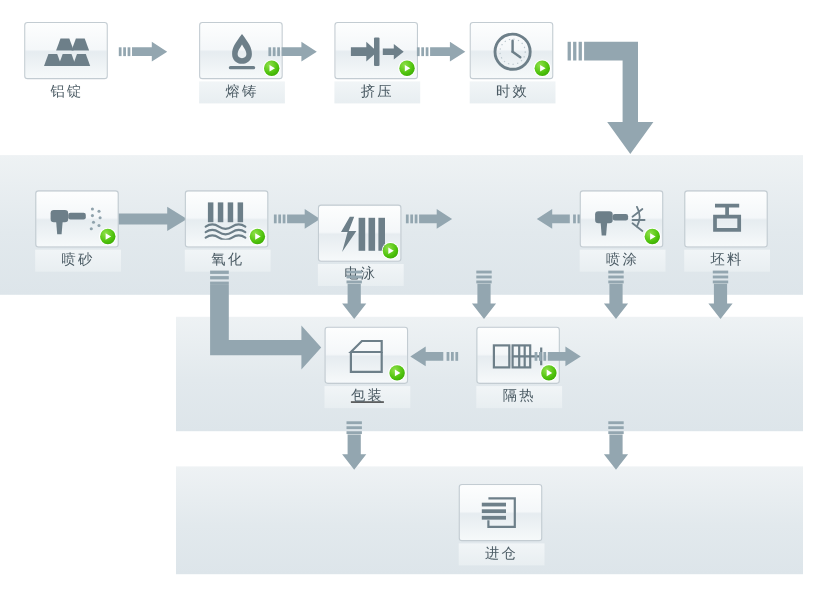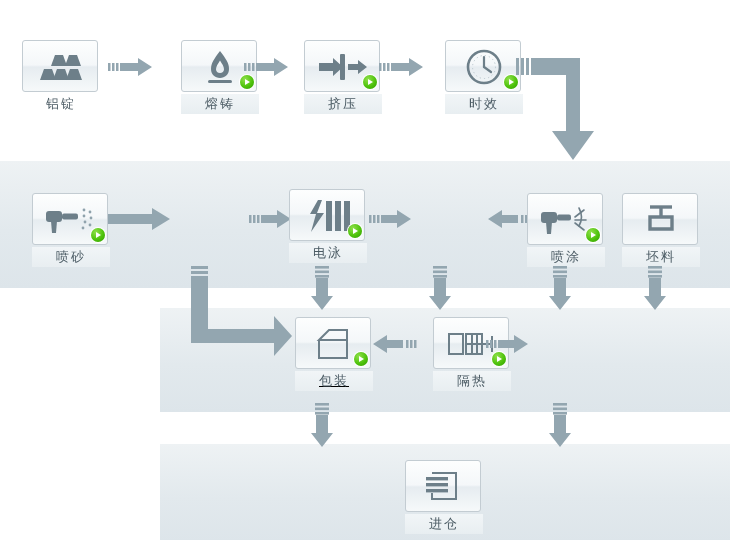--- a/index.html
+++ b/index.html
@@ -2,21 +2,21 @@
 <html><head>
 <meta charset="utf-8">
 <style>
   html,body{margin:0;padding:0;}
   body{
     width:747px;height:540px;
     background:#ffffff;
     font-family:"DejaVu Sans","Liberation Sans",sans-serif;
     overflow:hidden;
   }
-  #stage{position:relative;width:747px;height:396px;margin-top:20px;}
+  #stage{position:relative;width:747px;height:396px;}
 
   
   .band{
     position:absolute;
     background:linear-gradient(180deg,#eef2f4 0%,#e2e9ed 55%,#dde5ea 100%);
   }
 
   
   .node{position:absolute;width:78px;}
   .node .box{
@@ -148,21 +148,21 @@
     <svg width="44" height="18" viewBox="0 0 44 18">
       <g class="ar">
         <rect x="0" y="5" width="2.5" height="8"></rect>
         <rect x="4" y="5" width="2.5" height="8"></rect>
         <rect x="8" y="5" width="2.5" height="8"></rect>
         <path d="M12 5 L30 5 L30 0 L44 9 L30 18 L30 13 L12 13 Z"></path>
       </g>
     </svg>
   </div>
 
-  <div class="node" style="left:445px;top:20px;">
+  <div class="node" style="left:427px;top:20px;">
     <div class="box">
       <div class="glyph">
         <svg width="40" height="40" viewBox="0 0 40 40">
           <g>
             <circle cx="20" cy="20" r="16" fill="none" stroke="#6d7f89" stroke-width="2.6"></circle>
             <circle cx="20" cy="20" r="11.5" fill="none" stroke="#b9c5cc" stroke-width="1" stroke-dasharray="1.2 3"></circle>
             <path d="M20 20 L20 10" stroke="#6d7f89" stroke-width="2.2" stroke-linecap="round"></path>
             <path d="M20 20 L27 25" stroke="#6d7f89" stroke-width="2.2" stroke-linecap="round"></path>
           </g>
         </svg>
@@ -207,33 +207,54 @@
     </div>
     <div class="label">喷砂</div>
   </div>
 
   <div class="conn" style="left:108px;top:188px;">
     <svg width="62" height="22" viewBox="0 0 62 22">
       <path class="ar" d="M0 6 L44 6 L44 0 L62 11 L44 22 L44 16 L0 16 Z"></path>
     </svg>
   </div>
 
+  <div class="node" style="left:168px;top:173px;">
+    <div class="box">
+      <div class="glyph">
+        <svg width="46" height="36" viewBox="0 0 46 36">
+          <g fill="#6d7f89">
+            <rect x="5" y="2" width="5" height="18"></rect>
+            <rect x="14" y="2" width="5" height="18"></rect>
+            <rect x="23" y="2" width="5" height="18"></rect>
+            <rect x="32" y="2" width="5" height="18"></rect>
+          </g>
+          <g fill="none" stroke="#6d7f89" stroke-width="2" stroke-linecap="round">
+            <path d="M3 24 Q9 20 15 24 T27 24 T39 24"></path>
+            <path d="M3 29 Q9 25 15 29 T27 29 T39 29"></path>
+            <path d="M3 34 Q9 30 15 34 T27 34 T39 34"></path>
+          </g>
+        </svg>
+      </div>
+      <div class="badge"></div>
+    </div>
+    <div class="label">氧化</div>
+  </div>
 
   <div class="conn" style="left:249px;top:190px;">
     <svg width="42" height="18" viewBox="0 0 42 18">
       <g class="ar">
         <rect x="0" y="5" width="2.5" height="8"></rect>
         <rect x="4" y="5" width="2.5" height="8"></rect>
         <rect x="8" y="5" width="2.5" height="8"></rect>
         <path d="M12 5 L28 5 L28 0 L42 9 L28 18 L28 13 L12 13 Z"></path>
       </g>
     </svg>
   </div>
 
-  <div class="node" style="left:289px;top:169px;">
+  <div class="node" style="left:289px;top:186px;">
     <div class="box">
       <div class="glyph">
         <svg width="48" height="34" viewBox="0 0 48 34">
           <g fill="#6d7f89">
             <path d="M14 1 L6 15 L12 15 L7 33 L20 14 L13 14 L18 1 Z"></path>
             <rect x="22" y="2" width="6" height="30"></rect>
             <rect x="31" y="2" width="6" height="30"></rect>
             <rect x="40" y="2" width="6" height="30"></rect>
           </g>
         </svg>
@@ -431,21 +452,21 @@
     <svg width="22" height="44" viewBox="0 0 22 44">
       <g class="ar">
         <rect x="4" y="0" width="14" height="2.6"></rect>
         <rect x="4" y="4.5" width="14" height="2.6"></rect>
         <rect x="4" y="9" width="14" height="2.6"></rect>
         <path d="M5 12 L17 12 L17 30 L22 30 L11 44 L0 30 L5 30 Z"></path>
       </g>
     </svg>
   </div>
 
-  <div class="node" style="left:405px;top:440px;">
+  <div class="node" style="left:417px;top:440px;">
     <div class="box">
       <div class="glyph">
         <svg width="42" height="36" viewBox="0 0 42 36">
           <g fill="none" stroke="#6d7f89" stroke-width="2">
             <path d="M9 4 L33 4 L33 30 L9 30 L9 24"></path>
           </g>
           <g fill="#6d7f89">
             <rect x="3" y="8" width="22" height="3.4"></rect>
             <rect x="3" y="14" width="22" height="3.4"></rect>
             <rect x="3" y="20" width="22" height="3.4"></rect>

